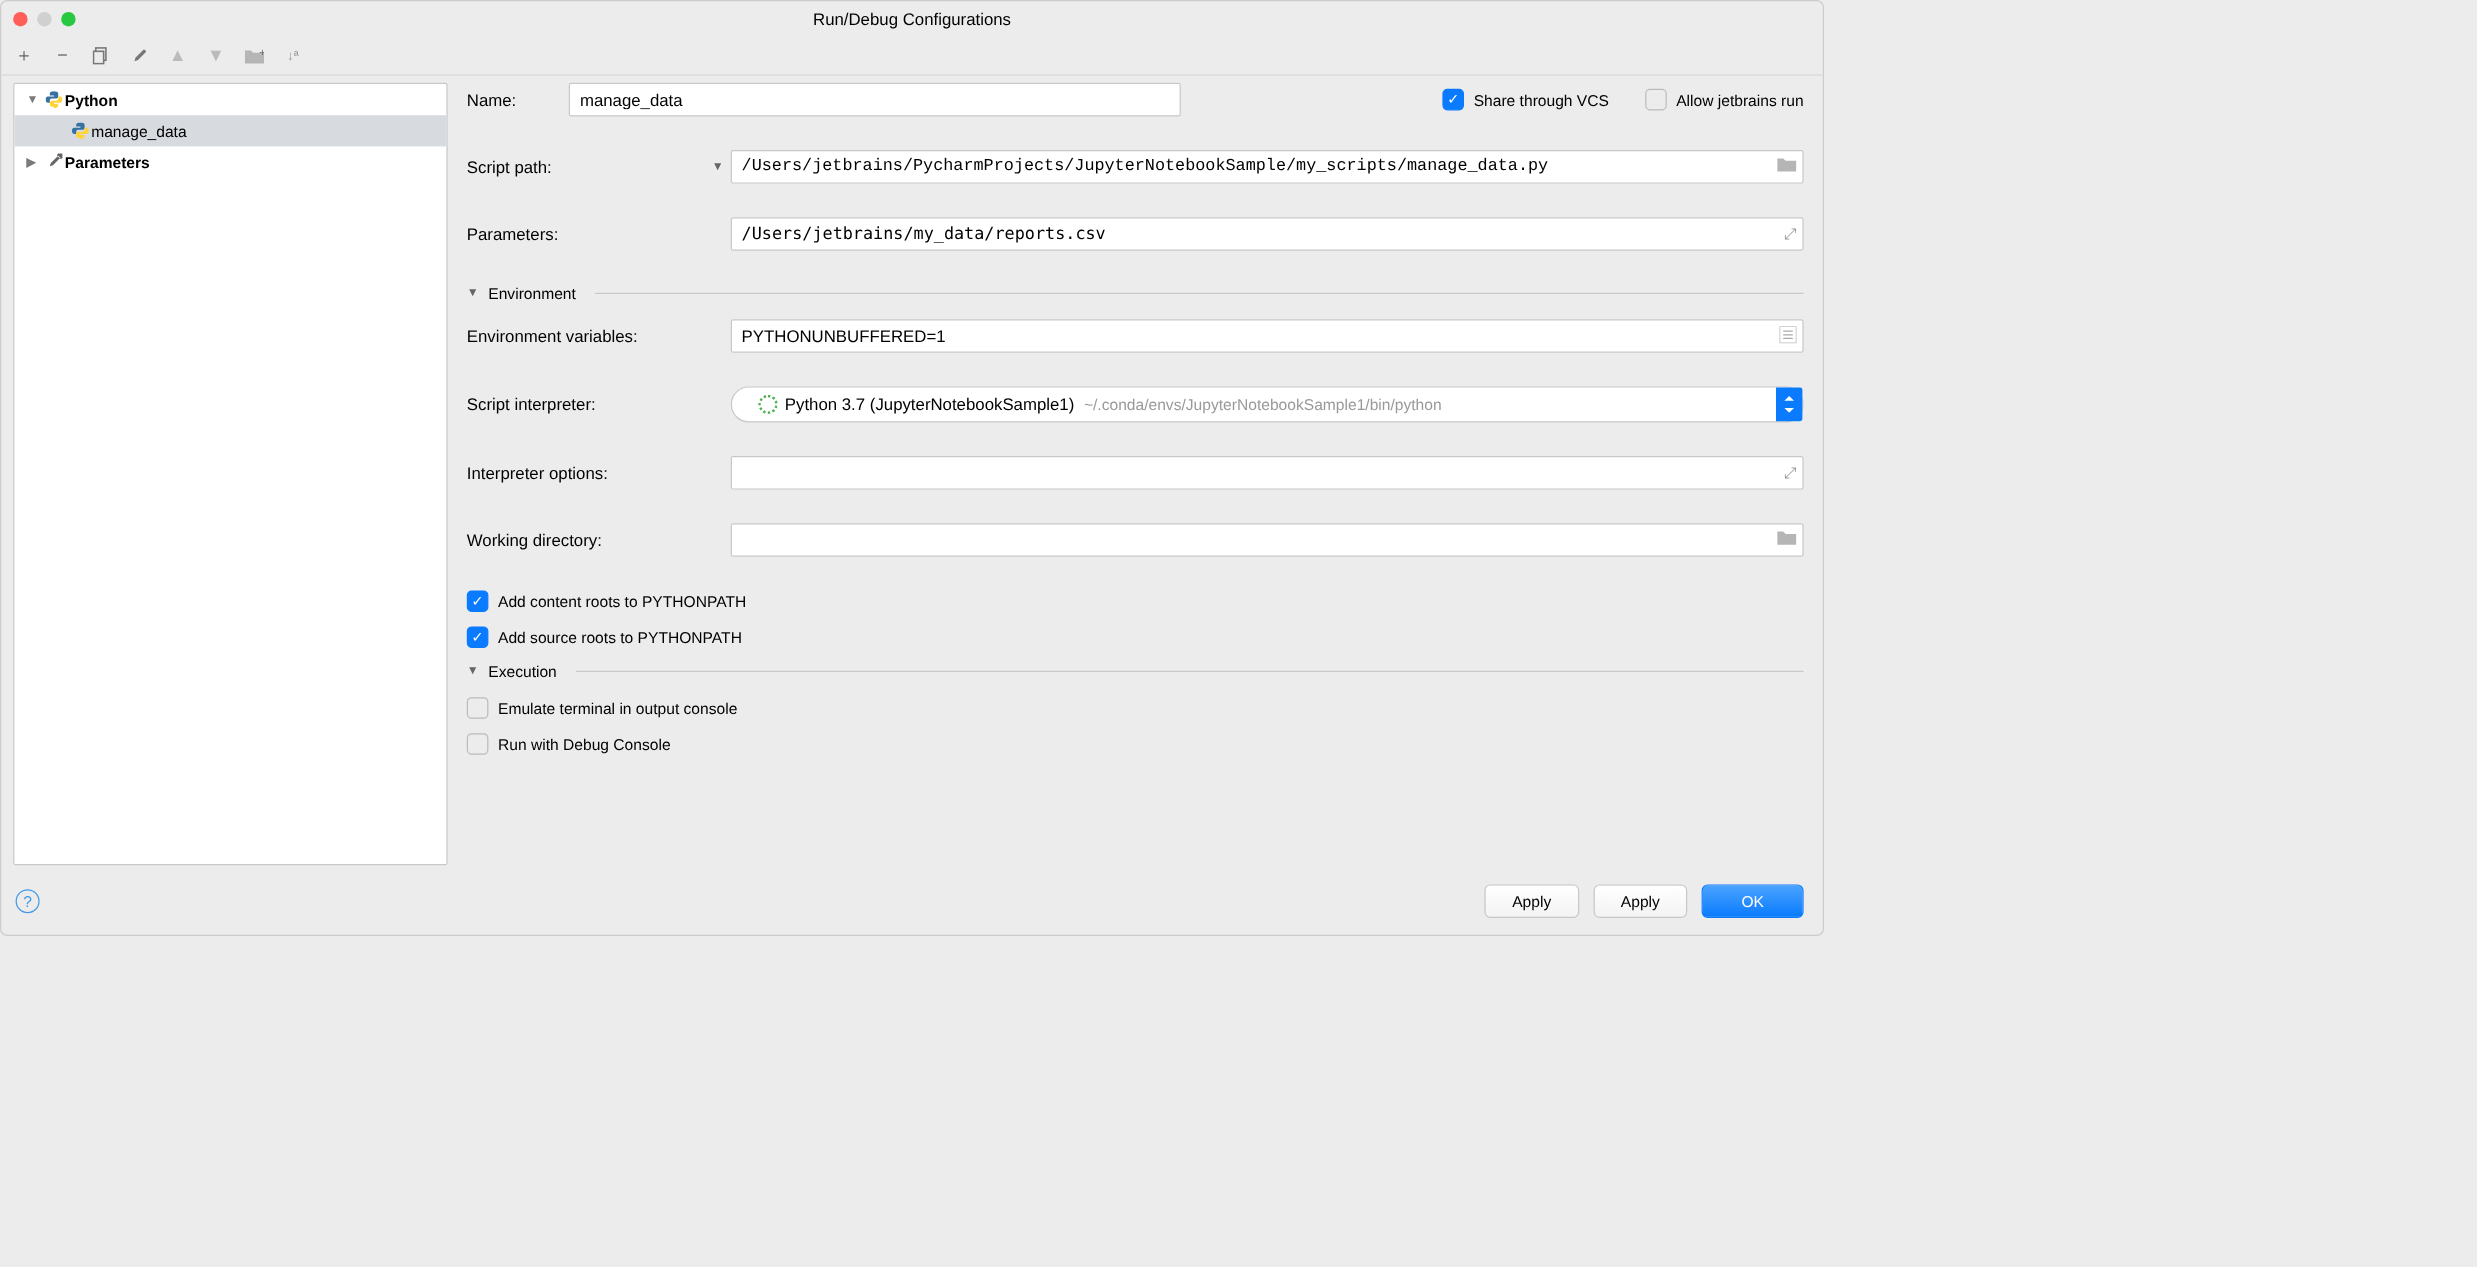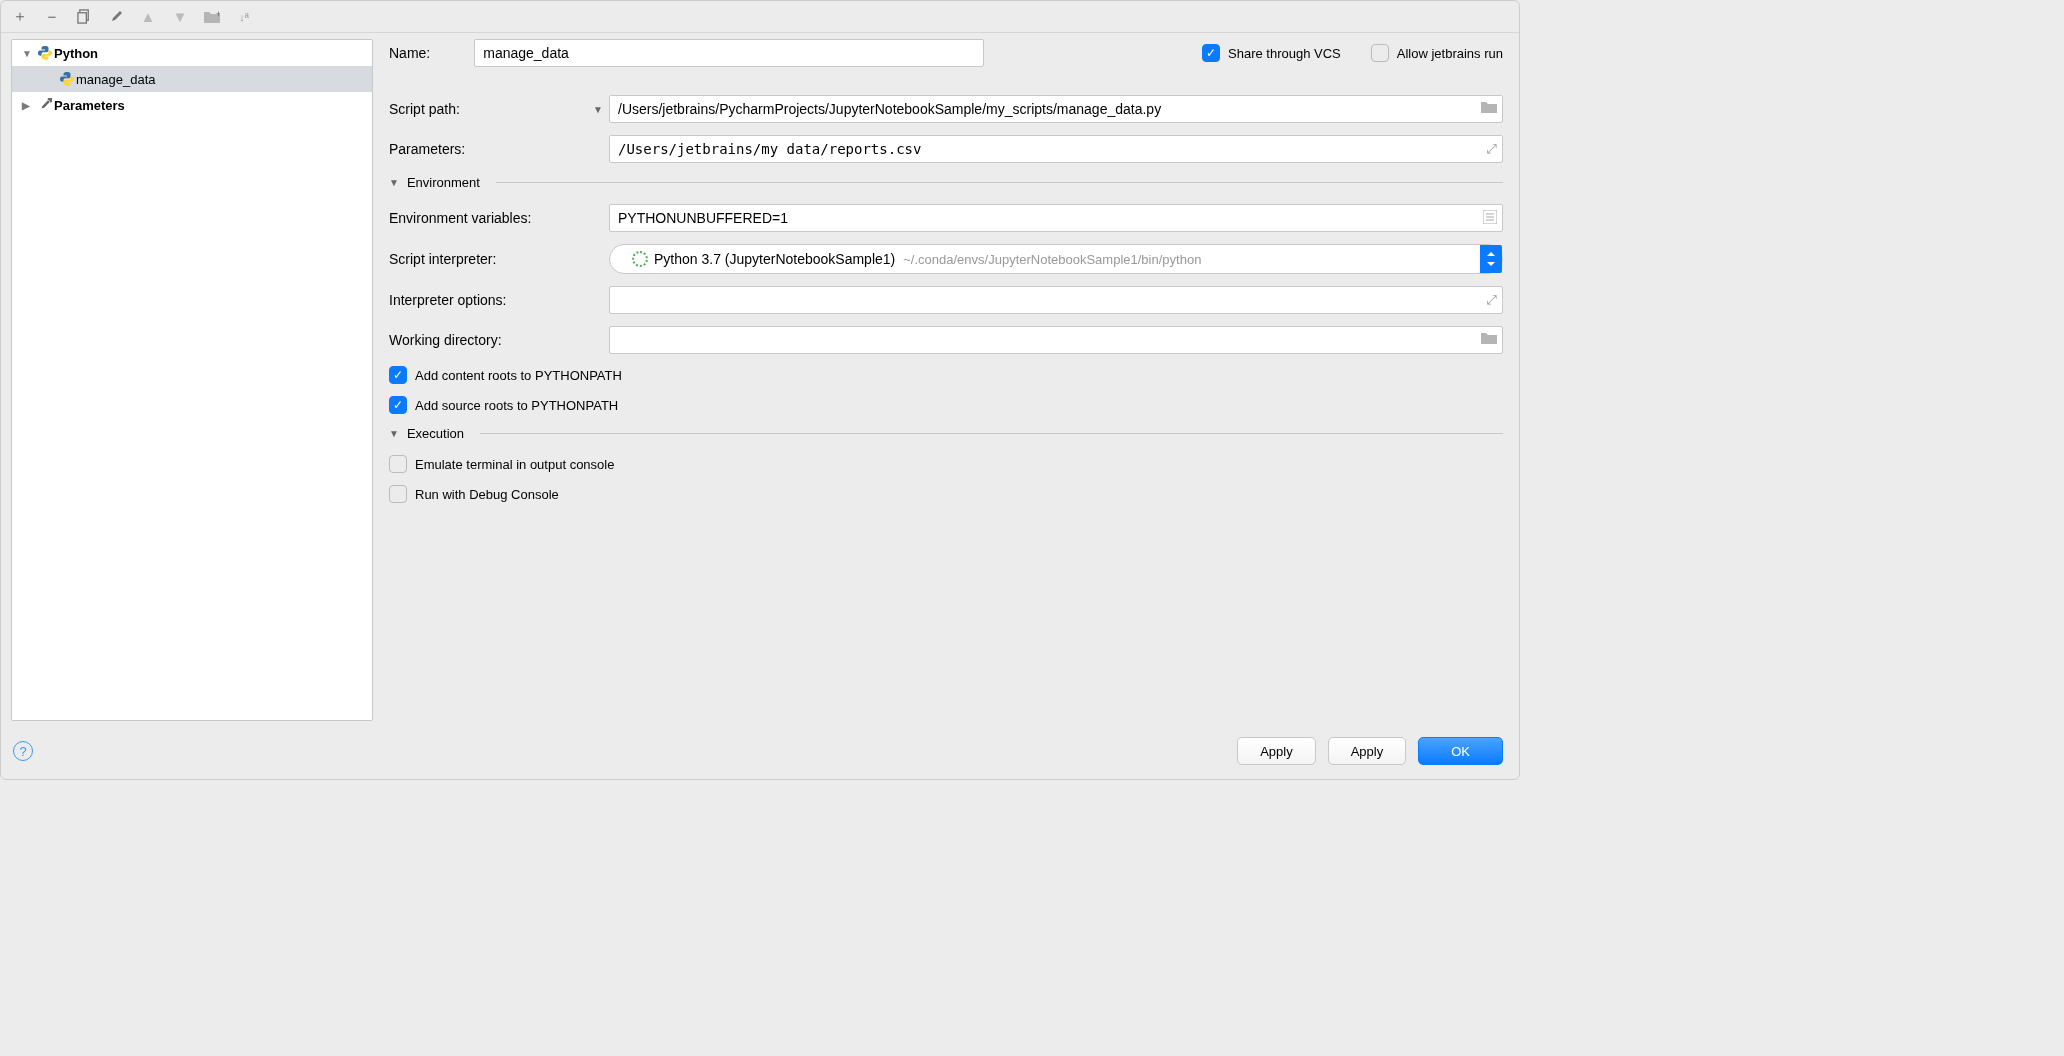--- a/index.html
+++ b/index.html
@@ -39,21 +39,21 @@
 
 .top-row { display: flex; align-items: center; gap: 30px; margin-bottom: 28px; }
 .check-wrap { display: flex; align-items: center; gap: 8px; cursor: pointer; }
 .checkbox { width: 18px; height: 18px; border-radius: 4px; border: 1px solid #bbb; display: flex; align-items: center; justify-content: center; font-size: 12px; color: #fff; }
 .checkbox.checked { background: #0a7bff; border-color: #0a7bff; }
 
 .tabs { display: flex; border-bottom: 1px solid #c8c8c8; margin-bottom: 16px; }
 .tab { padding: 6px 14px 10px 14px; font-size: 14px; cursor: pointer; }
 .tab.active { color: #000; border-bottom: 3px solid #3e86e0; margin-bottom: -1px; }
 
-.form-grid .row { margin-bottom: 12px; }
+.form-grid .row { margin-bottom: 28px; }
 .form-grid .label { width: 220px; display: flex; align-items: center; gap: 8px; }
 .input-wrap { flex: 1; display: flex; align-items: center; position: relative; }
 .input-wrap .text-input { flex: 1; }
 .field-icon { position: absolute; right: 6px; color: #999; font-size: 13px; pointer-events: none; }
 
 .section-header { display: flex; align-items: center; gap: 8px; margin: 12px 0 14px 0; }
 .section-header .arrow { font-size: 10px; color: #666; }
 .section-header .section-label { font-size: 13px; }
 .section-header .line { flex: 1; height: 1px; background: #c8c8c8; margin-left: 8px; }
 
@@ -73,20 +73,28 @@
 .py-icon { width: 14px; height: 14px; display: inline-block; }
 .spinner-icon { width: 16px; height: 16px; border: 2px dotted #4caf50; border-radius: 50%; }
 .folder-svg { fill: #b5b5b5; }
 .list-icon { width: 14px; height: 14px; }
 </style>
 </head>
 <body>
 
 <div class="window">
 
+  <div class="titlebar">
+    <div class="traffic-lights">
+      <div class="traffic-light tl-red"></div>
+      <div class="traffic-light tl-yellow"></div>
+      <div class="traffic-light tl-green"></div>
+    </div>
+    <div class="title-text">Run/Debug Configurations</div>
+  </div>
 
   <div class="toolbar">
     <span class="tb-icon">＋</span>
     <span class="tb-icon">−</span>
     <span class="tb-icon">
       <svg width="15" height="15" viewBox="0 0 16 16">
           <rect x="3" y="1" width="9" height="11" fill="none" stroke="#777" stroke-width="1.4"></rect>
           <rect x="1" y="4" width="9" height="11" fill="#ececec" stroke="#777" stroke-width="1.4"></rect>
         </svg>
     </span>
@@ -154,21 +162,21 @@
       </div>
 
 
       <div class="form-grid">
         <div class="row">
           <div class="label">
             <span>Script path:</span>
             <span class="dropdown-caret">▼</span>
           </div>
           <div class="input-wrap">
-            <input type="text" class="text-input" style="font-family: Liberation Sans, sans-serif;" value="/Users/jetbrains/PycharmProjects/JupyterNotebookSample/my_scripts/manage_data.py">
+            <input type="text" class="text-input" style="font-family: Liberation Mono, monospace;" value="/Users/jetbrains/PycharmProjects/JupyterNotebookSample/my_scripts/manage_data.py">
             <span class="field-icon">
               <svg width="16" height="13" viewBox="0 0 16 13">
                   <path class="folder-svg" d="M0 1h5l2 2h9v9H0z"></path>
                 </svg>
             </span>
           </div>
         </div>
 
         <div class="row">
           <div class="label">Parameters:</div>

